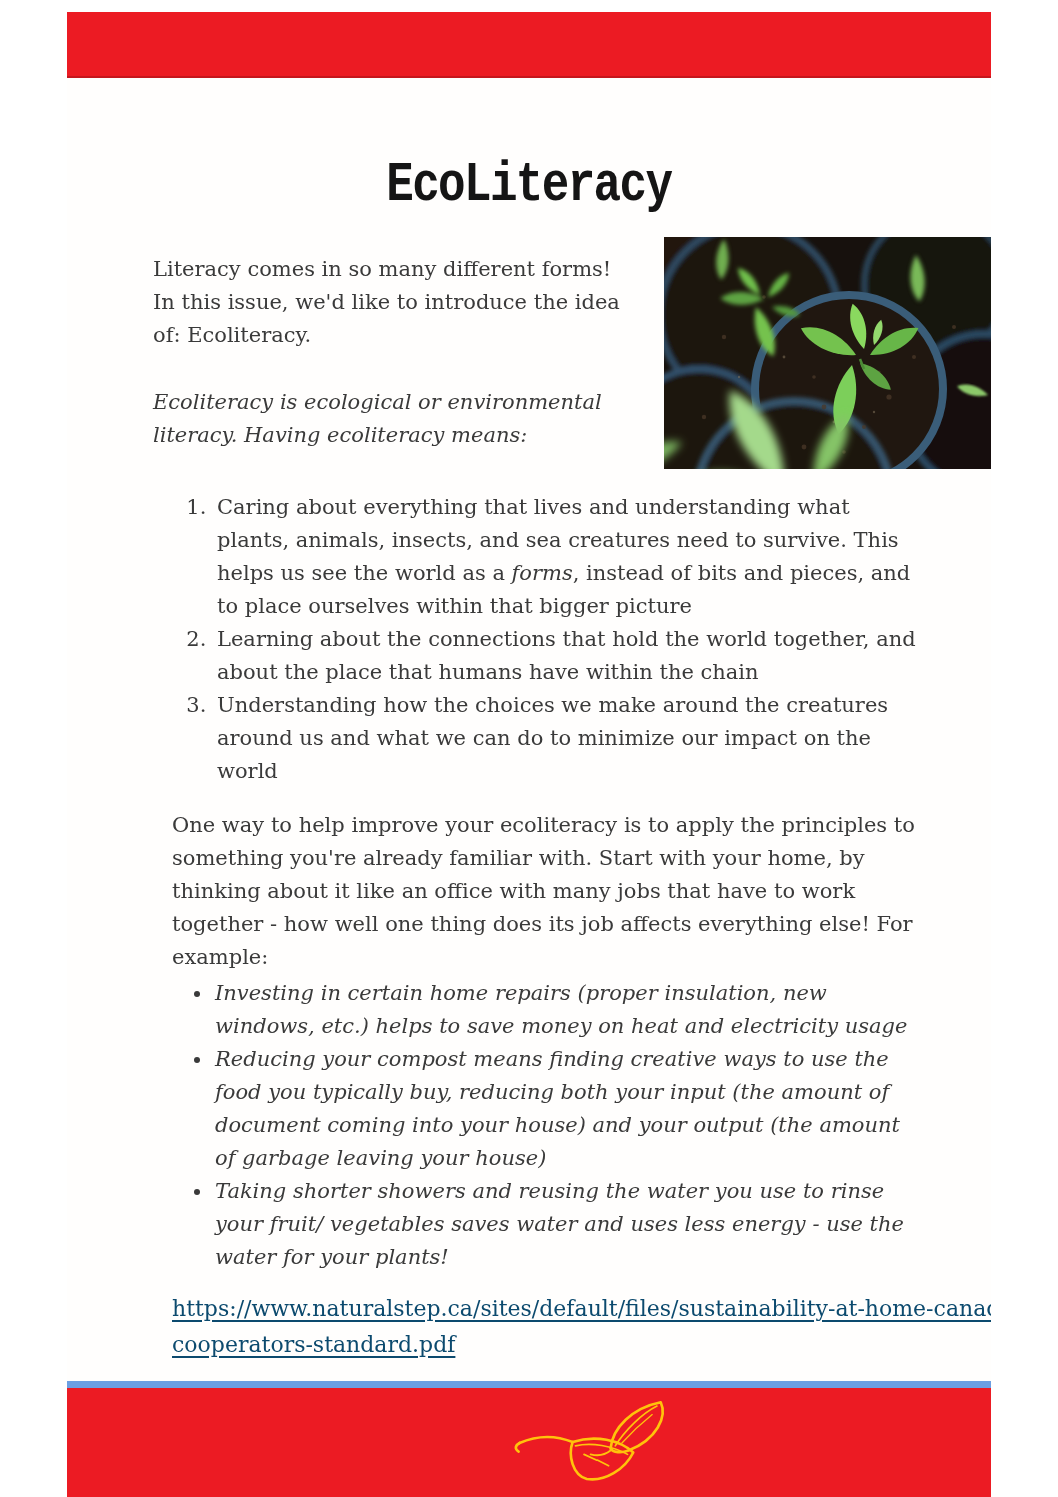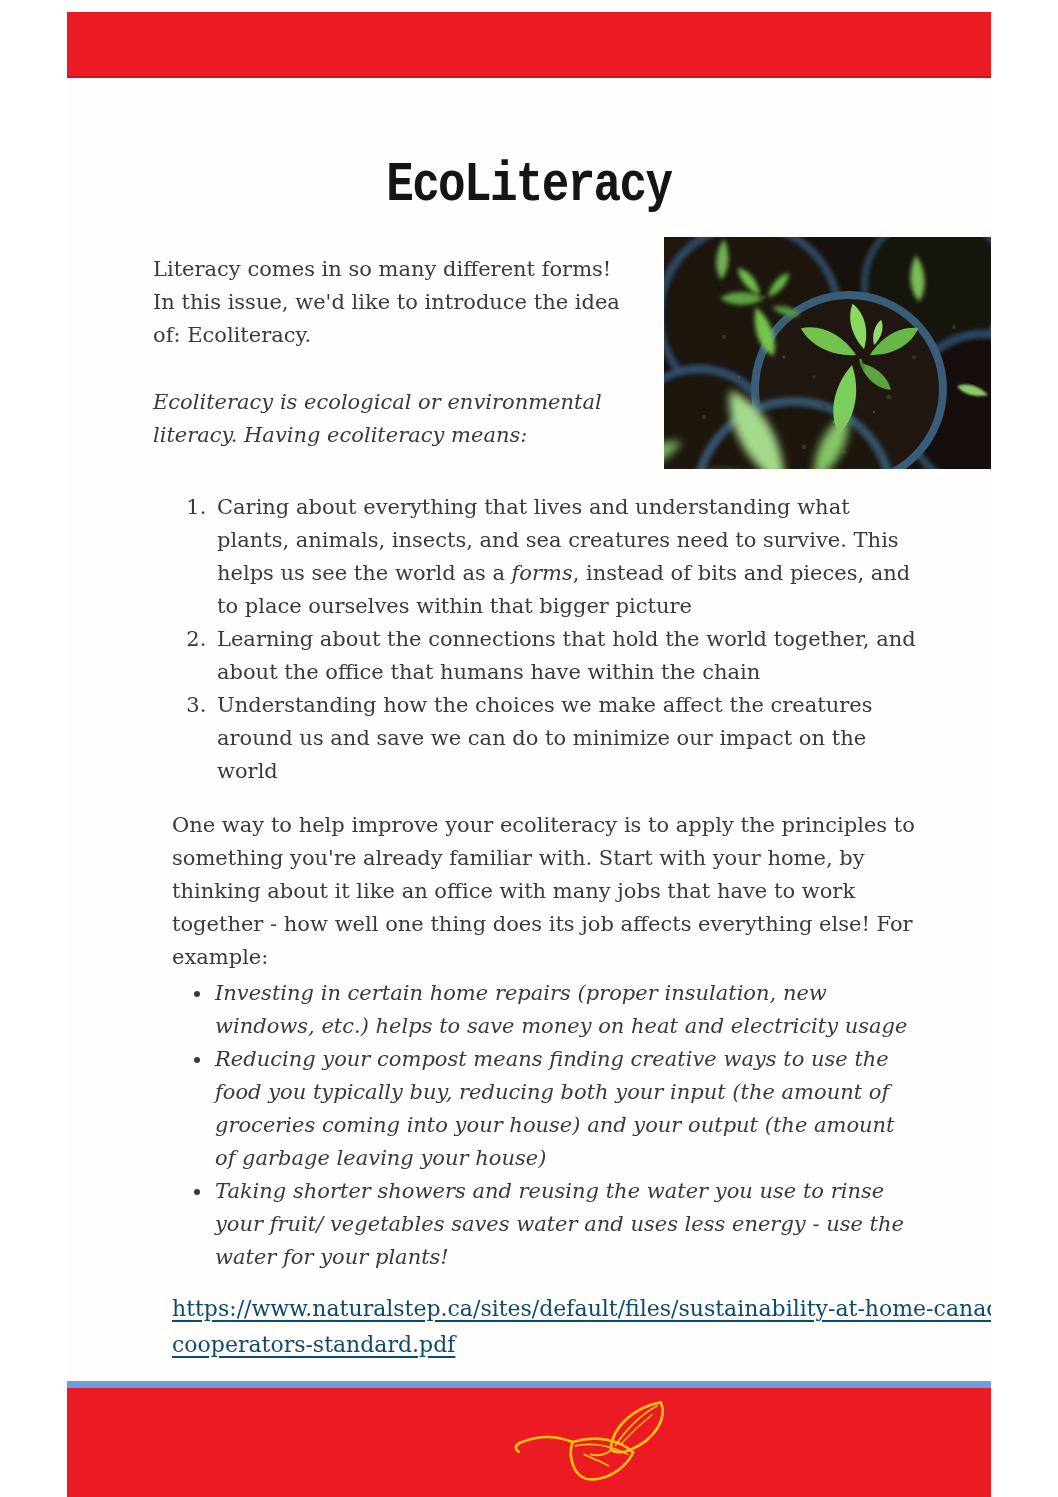--- a/index.html
+++ b/index.html
@@ -175,29 +175,29 @@
           <use href="#leafP" transform="translate(150,245) rotate(20) scale(1.3)" fill="#85c468"></use>
           <use href="#leafP" transform="translate(18,205) rotate(-120) scale(1.1)" fill="#7ab35e"></use>
         </g>
       </svg>
     </div>
   </div>
 
   <div class="content">
     <ol class="numbered">
       <li><span>Caring about everything that lives and understanding what plants, animals, insects, and sea creatures need to survive. This helps us see the world as a </span><i>forms</i><span>, instead of bits and pieces, and to place ourselves within that bigger picture</span></li>
-      <li>Learning about the connections that hold the world together, and about the office that humans have within the chain</li>
-      <li>Understanding how the choices we make affect the creatures around us and save we can do to minimize our impact on the world</li>
+      <li>Learning about the connections that hold the world together, and about the place that humans have within the chain</li>
+      <li>Understanding how the choices we make around the creatures around us and what we can do to minimize our impact on the world</li>
     </ol>
 
     <p class="body-par">One way to help improve your ecoliteracy is to apply the principles to something you're already familiar with. Start with your home, by thinking about it like an office with many jobs that have to work together - how well one thing does its job affects everything else! For example:</p>
 
     <ul class="bullets">
       <li>Investing in certain home repairs (proper insulation, new windows, etc.) helps to save money on heat and electricity usage</li>
-      <li>Reducing your compost means finding creative ways to use the food you typically buy, reducing both your input (the amount of groceries coming into your house) and your output (the amount of garbage leaving your house)</li>
+      <li>Reducing your compost means finding creative ways to use the food you typically buy, reducing both your input (the amount of document coming into your house) and your output (the amount of garbage leaving your house)</li>
       <li>Taking shorter showers and reusing the water you use to rinse your fruit/ vegetables saves water and uses less energy - use the water for your plants!</li>
     </ul>
 
 
     <a class="doc-link" href="#">https://www.naturalstep.ca/sites/default/files/sustainability-at-home-canada-the-cooperators-standard.pdf</a>
   </div>
 
   <div class="footer">
     <div class="stripe-blue"></div>
     <div class="band-bottom">

